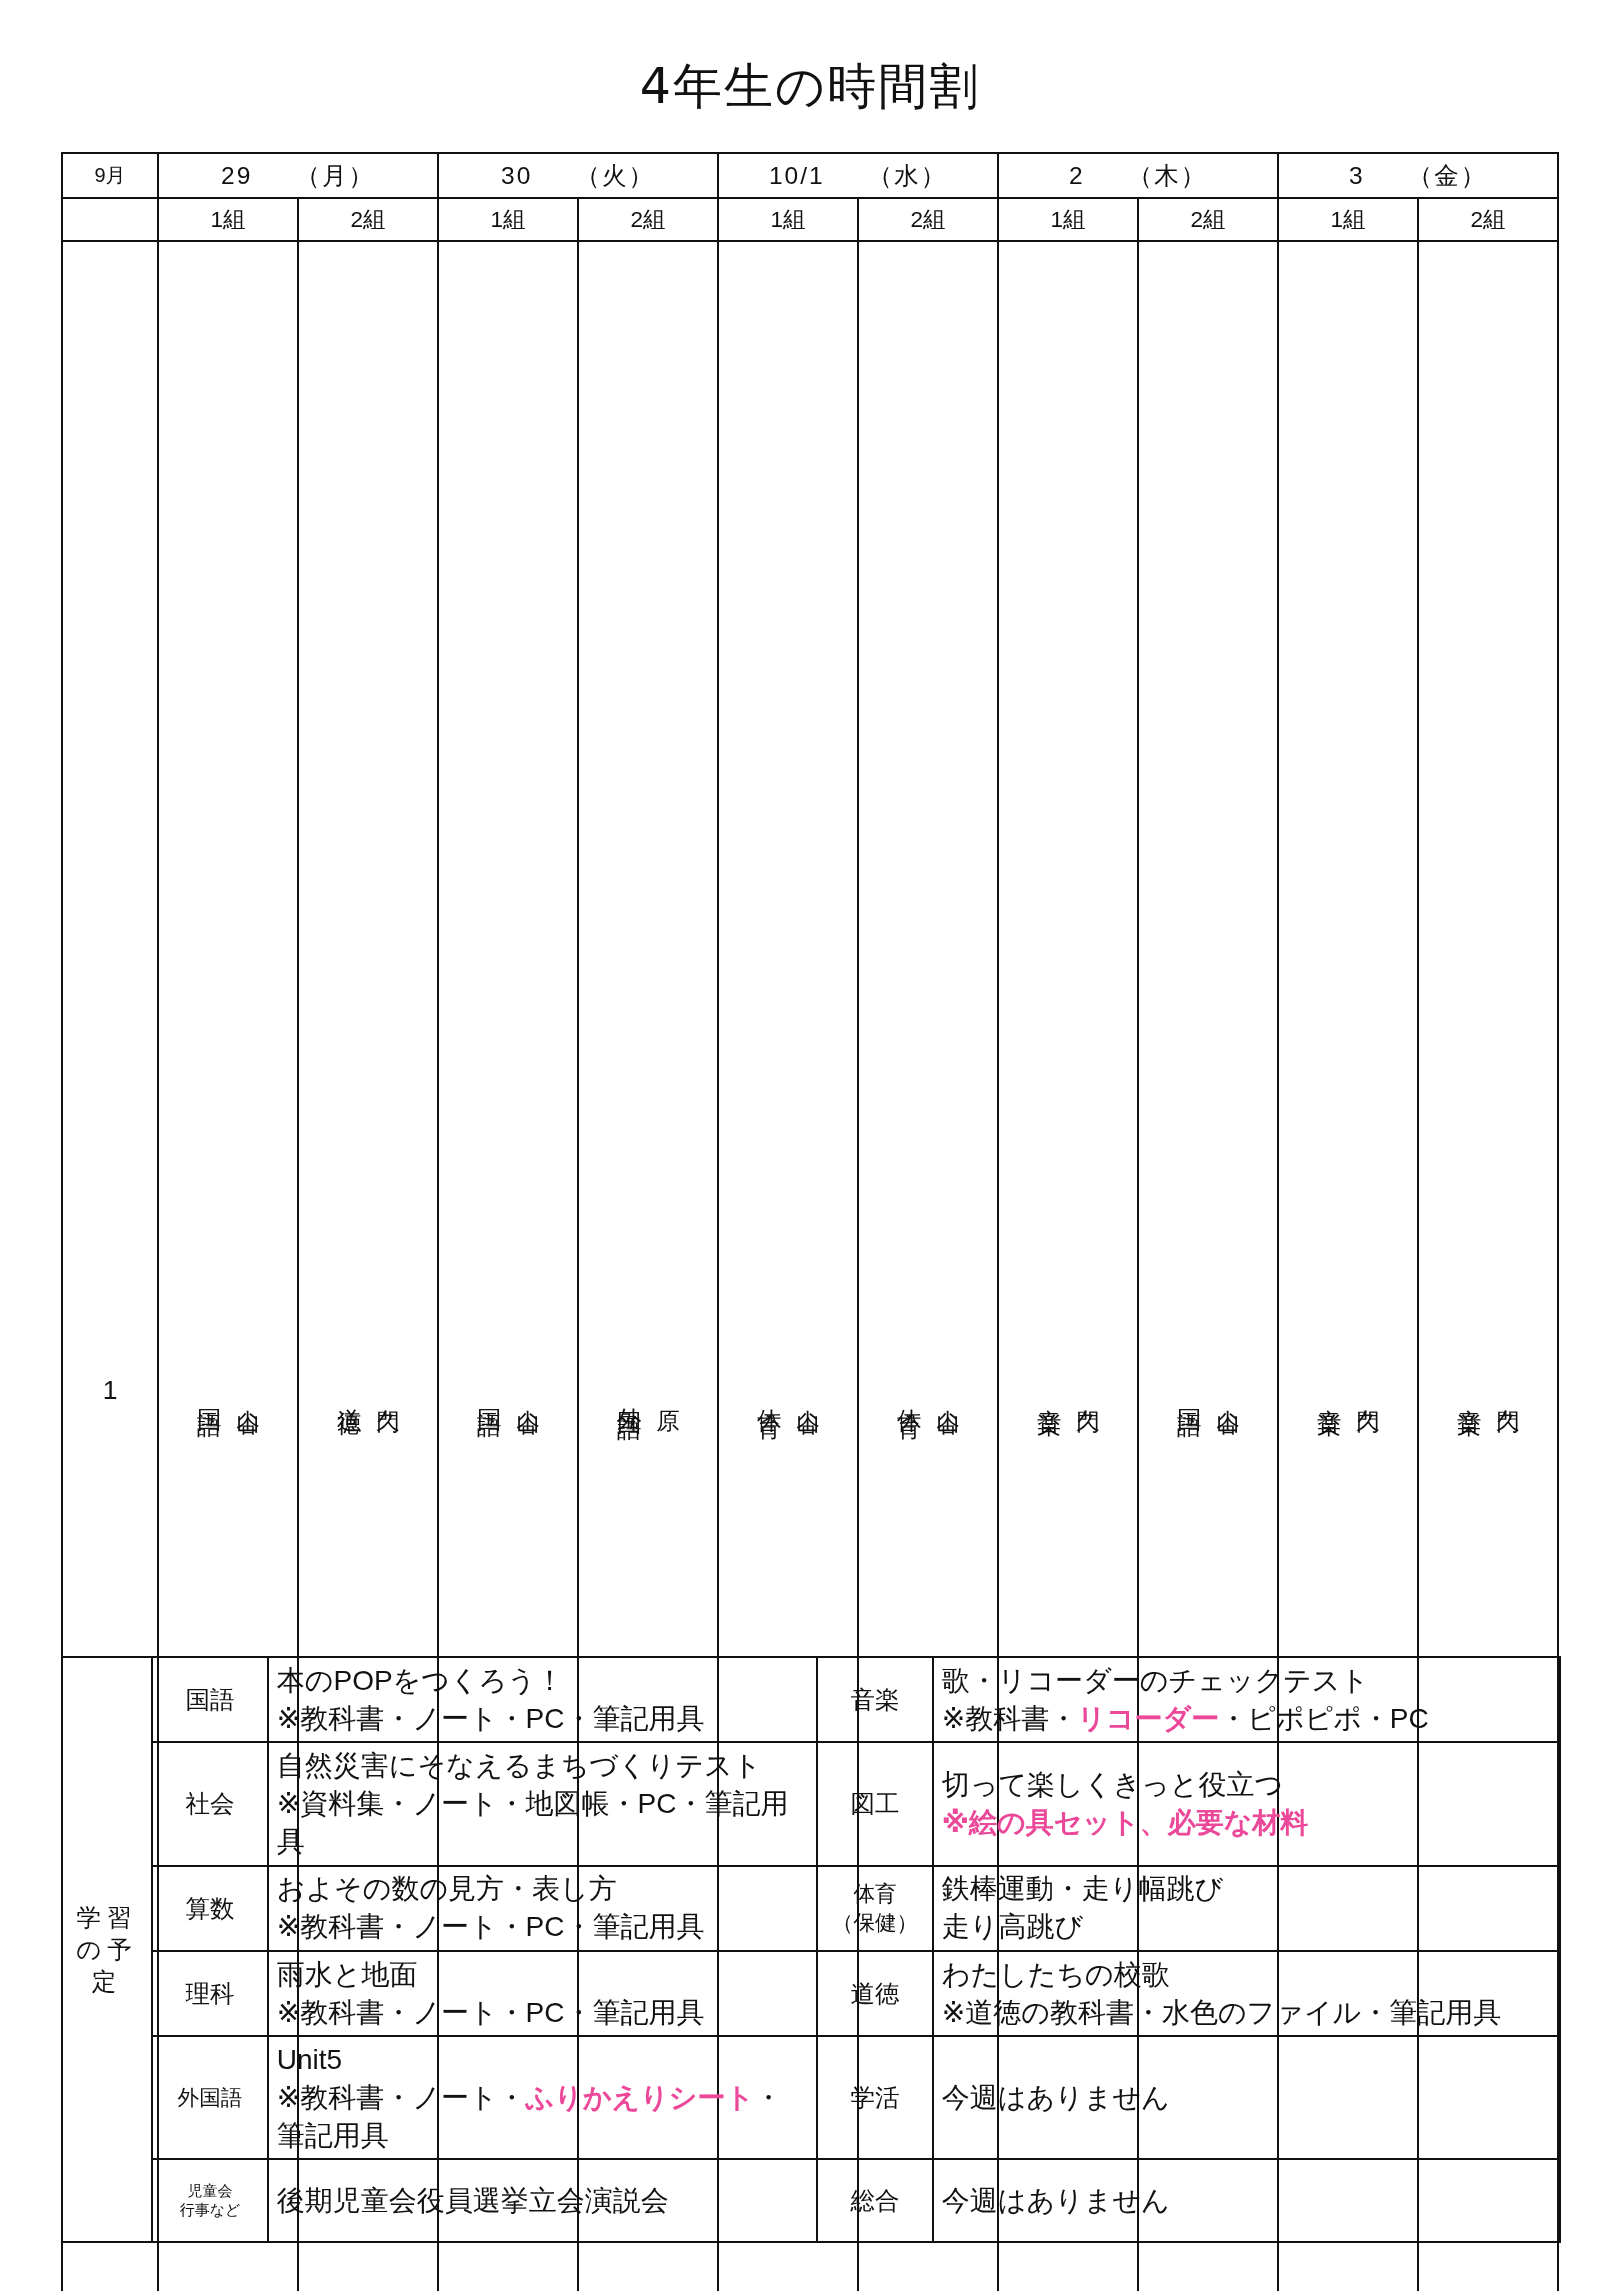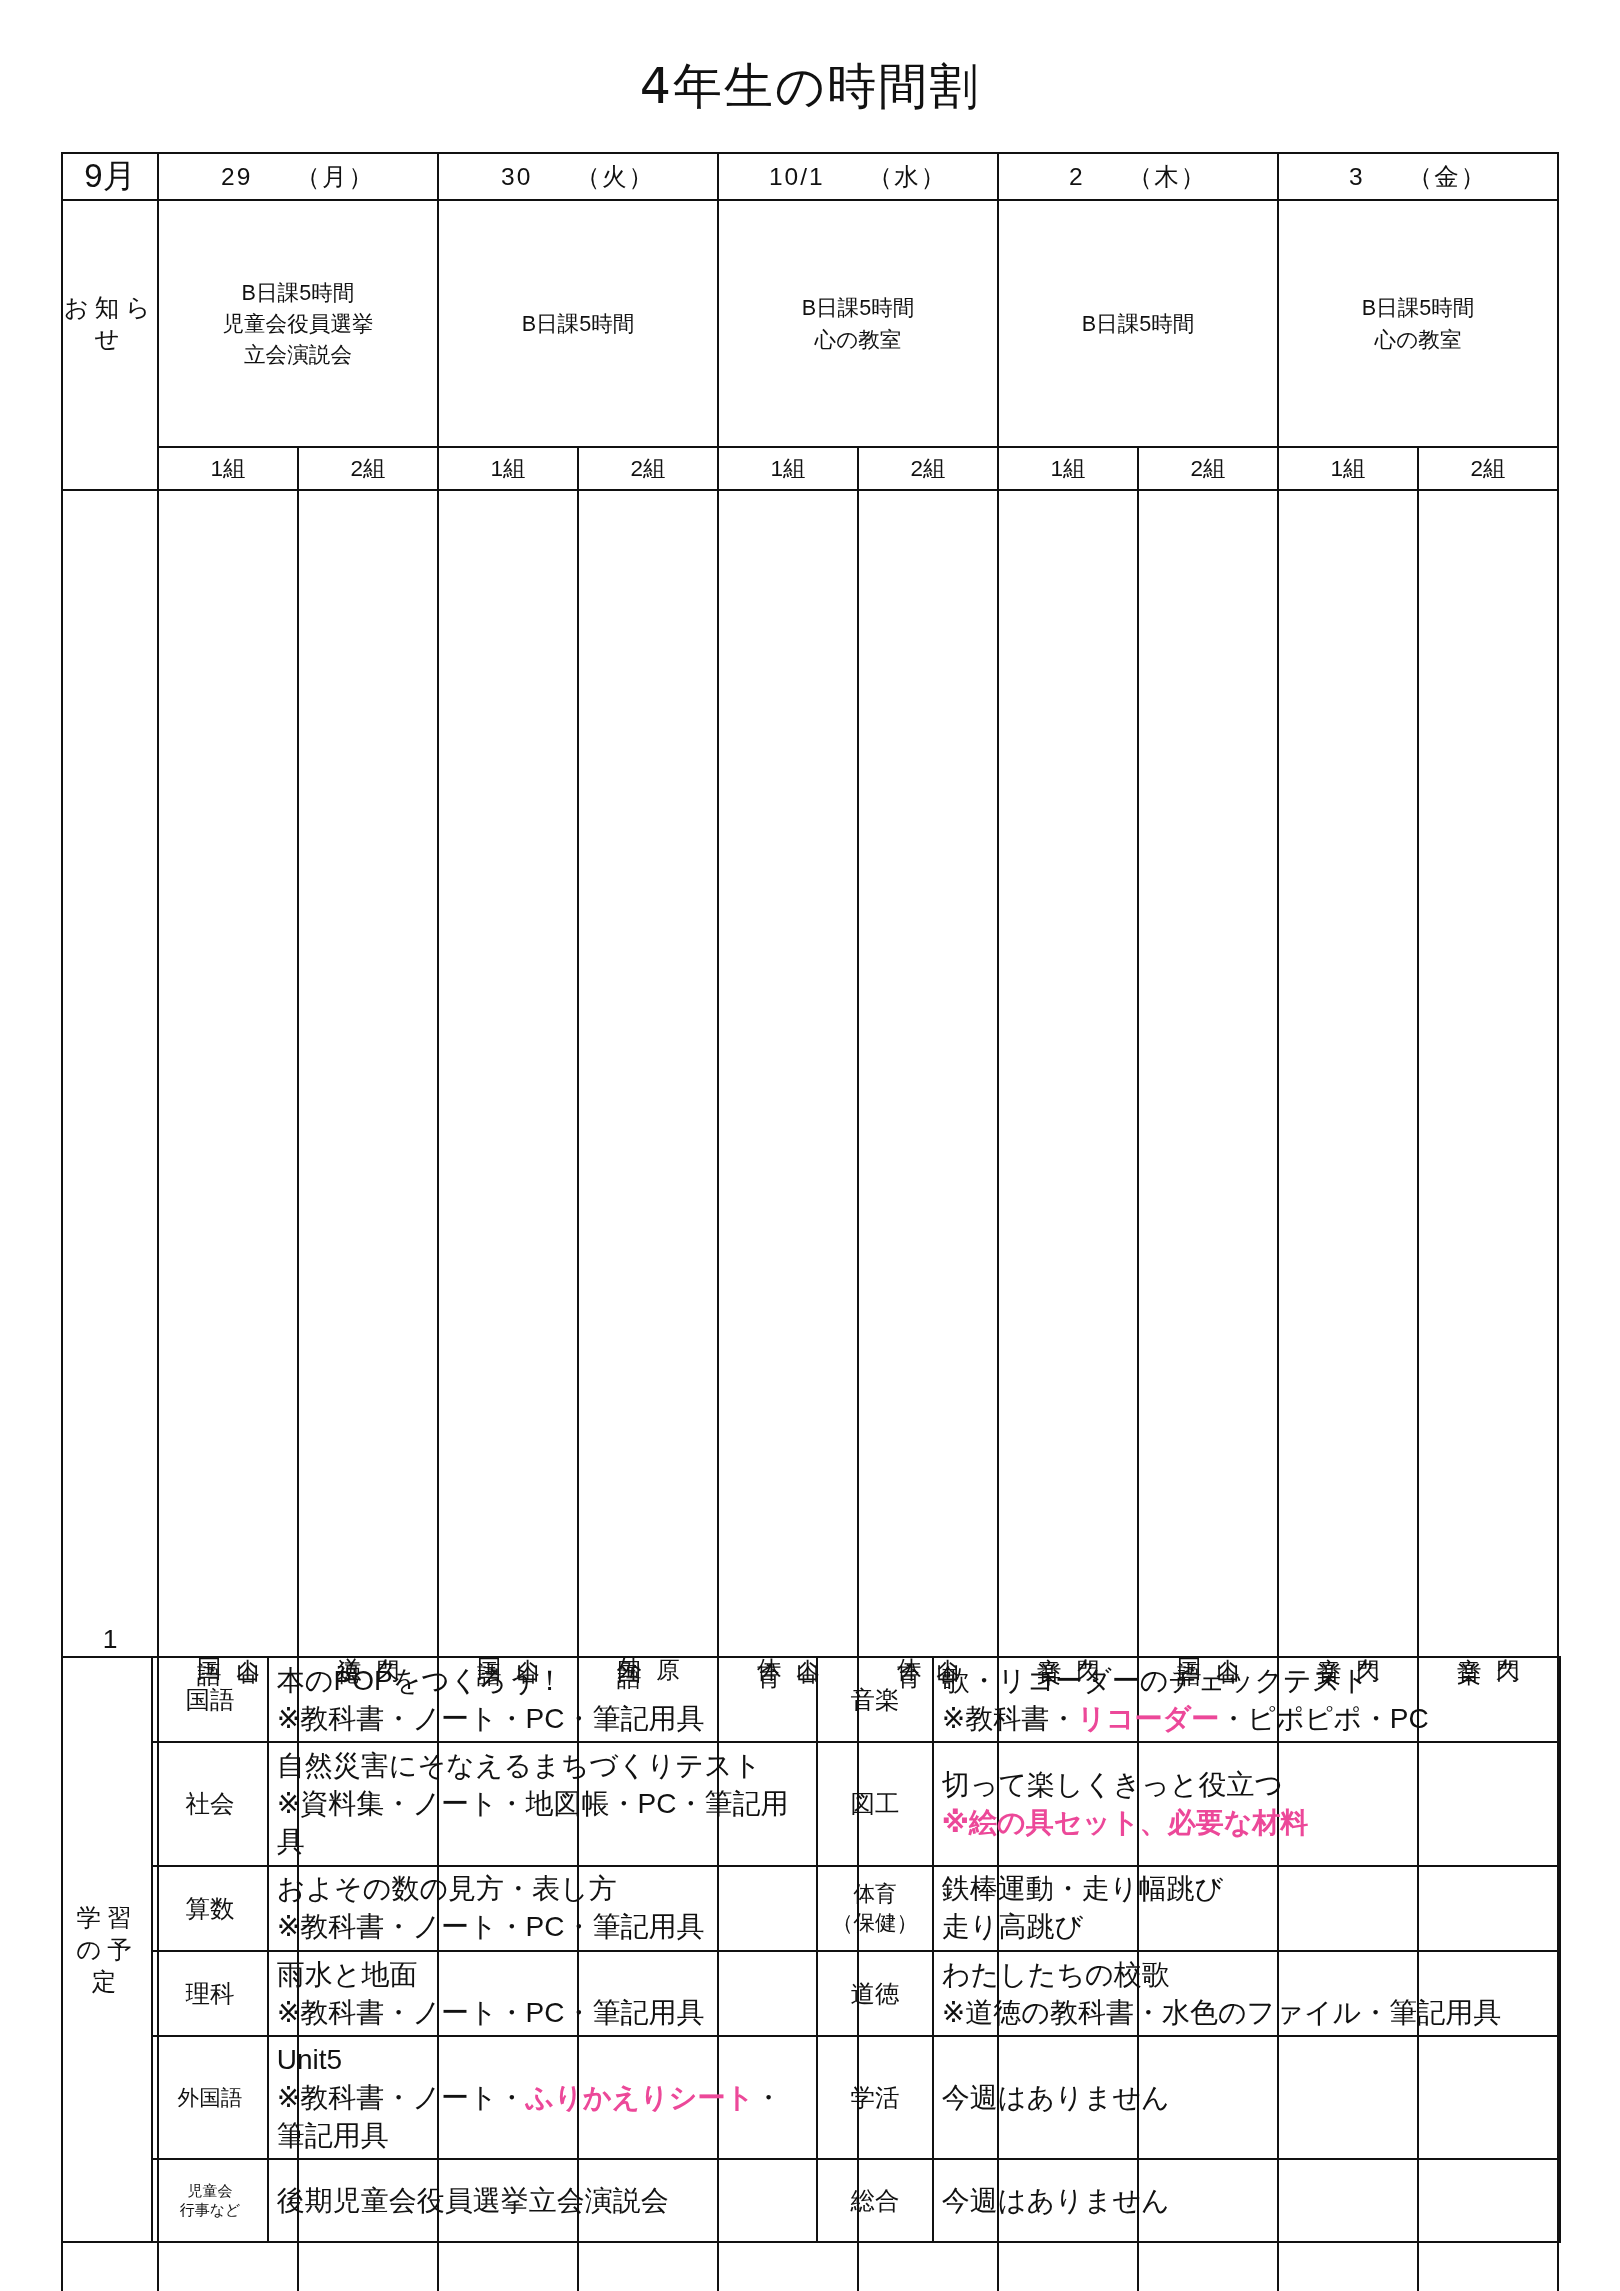--- a/index.html
+++ b/index.html
@@ -30,21 +30,21 @@
     table-layout:fixed;
     font-size:20.6px;
   }
   table.tt td{
     border:2px solid #111;
     padding:0;
     vertical-align:middle;
     text-align:center;
   }
   .hdr-date{height:43px;font-size:24.5px;letter-spacing:2px;border-radius:9px;}
-  .hdr-month{font-size:33px;text-align:left;padding-left:7.8px;margin-left:24px;}
+  .hdr-month{font-size:20px;text-align:left;padding-left:7.8px;margin-left:24px;}
   .col-label{width:96px;}
 
   .notice-cell{
     height:245px;vertical-align:top;text-align:left;
     padding:9.8px 7.8px 0 9.8px;font-size:21.6px;line-height:1.45;
   }
   .vlabel{
     font-size:24.5px;letter-spacing:5.9px;line-height:1.25;
   }
   .classrow td{height:41px;font-size:22.5px;}
@@ -132,34 +132,20 @@
         <span style="display:inline-block;width:25.5px"></span>
         <span>（木）</span>
       </td>
       <td class="hdr-date" colspan="2">
         <span>3</span>
         <span style="display:inline-block;width:25.5px"></span>
         <span>（金）</span>
       </td>
     </tr>
 
-    <tr>
-      <td class="nb-bottom">
-        <div class="vlabel" style="white-space:pre-line">お知らせ</div>
-      </td>
-      <td class="notice-cell" colspan="2" style="white-space:pre-line">B日課5時間
-児童会役員選挙
-立会演説会</td>
-      <td class="notice-cell" colspan="2" style="white-space:pre-line">B日課5時間</td>
-      <td class="notice-cell" colspan="2" style="white-space:pre-line">B日課5時間
-心の教室</td>
-      <td class="notice-cell" colspan="2" style="white-space:pre-line">B日課5時間</td>
-      <td class="notice-cell" colspan="2" style="white-space:pre-line">B日課5時間
-心の教室</td>
-    </tr>
 
     <tr class="classrow">
       <td class="nb-top"></td>
       <td>1組</td>
       <td>2組</td>
       <td>1組</td>
       <td>2組</td>
       <td>1組</td>
       <td>2組</td>
       <td>1組</td>

